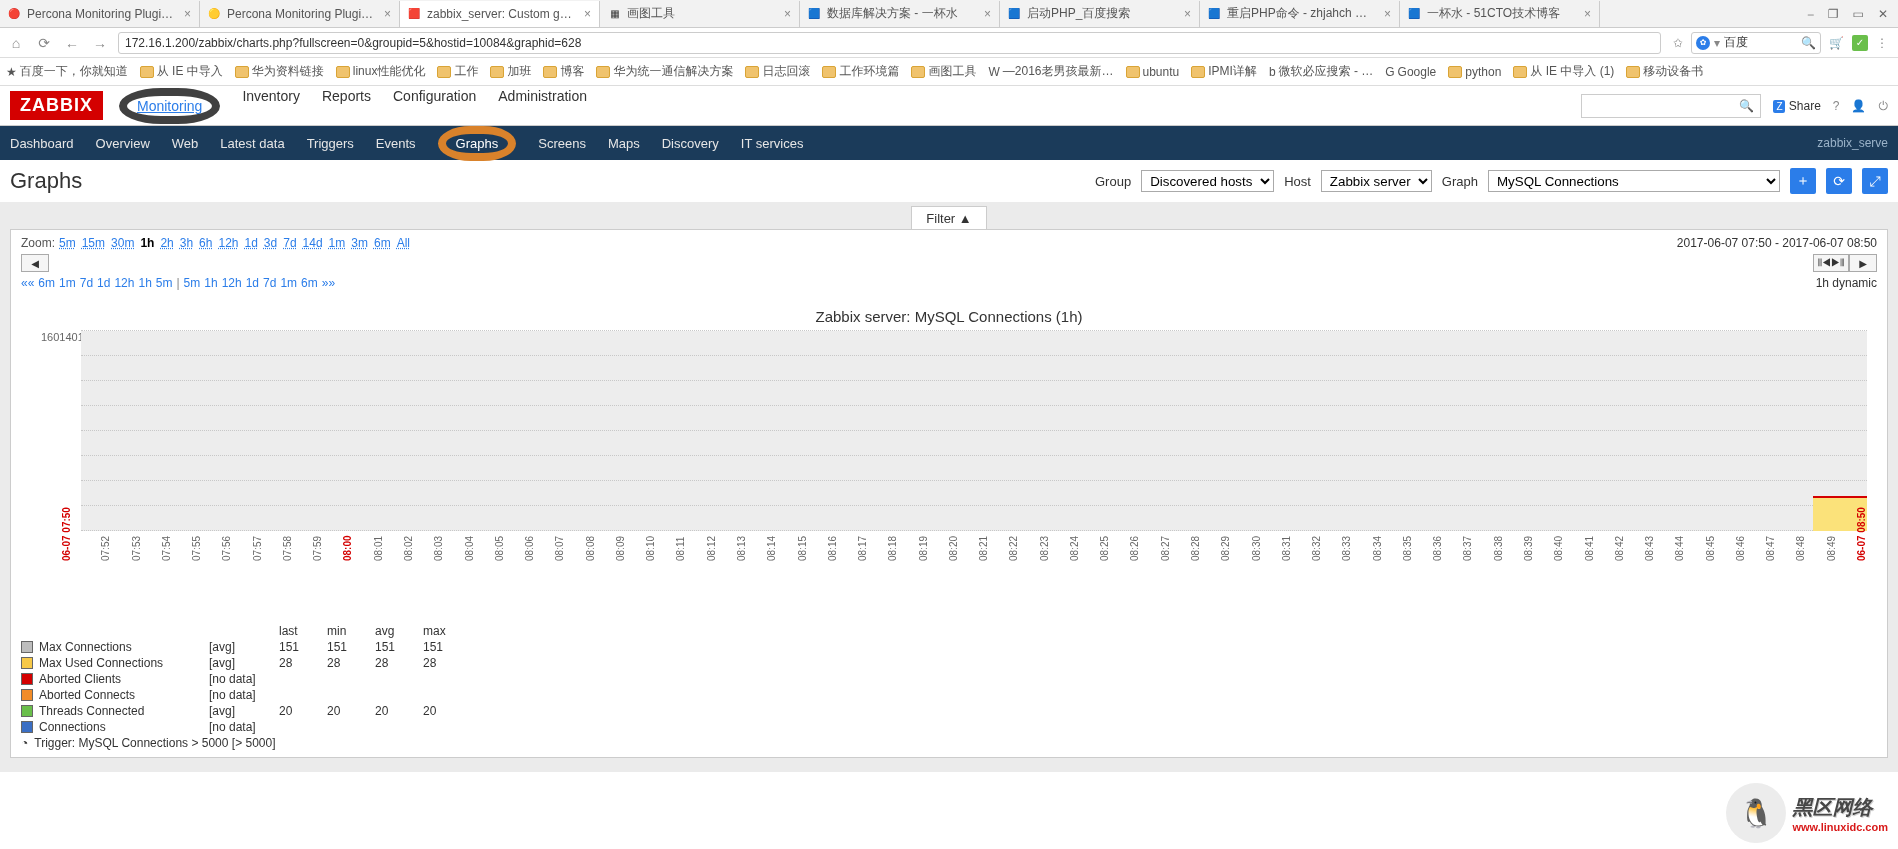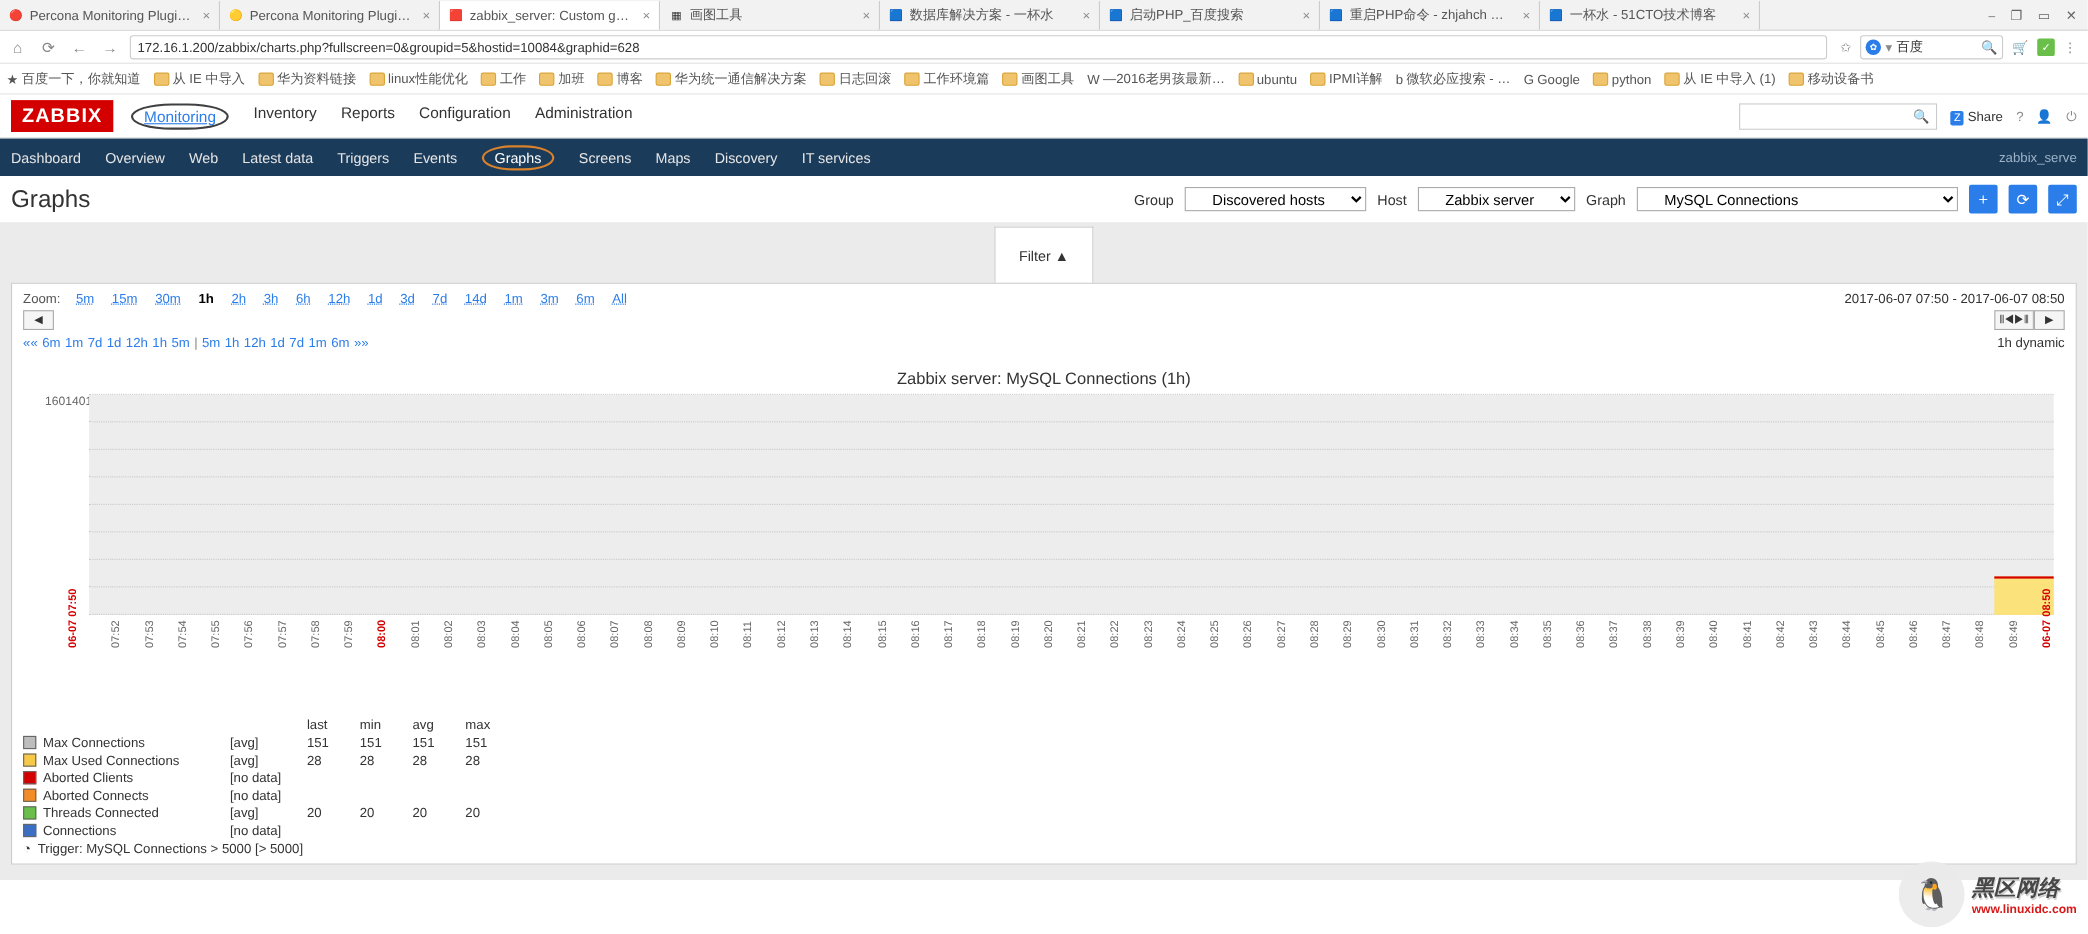--- a/index.html
+++ b/index.html
@@ -21,33 +21,33 @@
 .bookmarks{display:flex;align-items:center;height:28px;background:#fff;border-bottom:1px solid #ddd;padding:0 6px;gap:12px;font-size:12px;color:#555;overflow:hidden;white-space:nowrap}
 .bookmarks .bm{display:flex;align-items:center;gap:3px;cursor:pointer}
 .bm .fd{width:14px;height:12px;background:#f0c36d;border:1px solid #d9a436;border-radius:2px}
 
 .zbx-top{display:flex;align-items:center;height:40px;background:#fff;border-bottom:1px solid #ccc;padding:0 10px}
 .zbx-logo{background:#d40000;color:#fff;font-weight:bold;font-size:18px;padding:4px 10px;letter-spacing:1px;margin-right:16px}
 .zbx-menu{display:flex;gap:22px;font-size:14px;color:#333}
 .zbx-menu span{cursor:pointer}
 .zbx-top-right{margin-left:auto;display:flex;align-items:center;gap:12px}
 .zbx-search{border:1px solid #ccc;height:24px;width:180px;display:flex;align-items:center;justify-content:flex-end;padding:0 6px;color:#888}
-.circle-mark{border:2px solid #404040;border-radius:50%/60%;padding:2px 10px}
+.circle-mark{border:8px solid #404040;border-radius:50%/60%;padding:2px 10px}
 .zbx-sub{display:flex;align-items:center;height:34px;background:#1b3b5a;color:#e6e6e6;padding:0 10px;gap:22px;font-size:13px}
 .zbx-sub span{cursor:pointer}
 .zbx-sub .srv{margin-left:auto;color:#9bb3c9;font-size:12px}
 .page-hdr{display:flex;align-items:center;padding:8px 10px}
 .page-hdr h1{font-size:22px;font-weight:normal}
 .page-hdr .right{margin-left:auto;display:flex;align-items:center;gap:10px;font-size:13px}
-.sel{border:1px solid #aaa;height:22px;padding:0 20px;background:#fff}
+.sel{border:1px solid #aaa;height:22px;padding:0 4px;background:#fff}
 .ibtn{width:26px;height:26px;background:#2b7de9;color:#fff;display:flex;align-items:center;justify-content:center;border-radius:2px;font-size:14px;cursor:pointer}
 .filter-wrap{background:#ebebeb;padding:4px 0}
-.filter-tab{width:90px;margin:0 auto -1px auto;background:#fff;border:1px solid #ccc;border-bottom:none;text-align:center;padding:18px 0;font-size:13px}
+.filter-tab{width:76px;margin:0 auto -1px auto;background:#fff;border:1px solid #ccc;border-bottom:none;text-align:center;padding:4px 0;font-size:13px}
 .graph-box{background:#fff;border:1px solid #ccc;margin:0 10px 10px 10px;padding:6px 10px}
-.zoom-row{display:flex;align-items:center;font-size:12px;color:#555;gap:12px}
+.zoom-row{display:flex;align-items:center;font-size:12px;color:#555;gap:2px}
 .zoom-row a{color:#2b7de9;text-decoration:underline dotted;cursor:pointer;margin:0 2px}
 .zoom-row .cur{font-weight:bold;color:#000;text-decoration:none}
 .zoom-row .rt{margin-left:auto;color:#333}
 .nav-row{display:flex;margin-top:4px}
 .nav-btn{border:1px solid #aaa;background:#f5f5f5;width:28px;height:18px;display:flex;align-items:center;justify-content:center;font-size:10px;cursor:pointer}
 .nav-row .sp{flex:1}
 .shift-row{display:flex;align-items:center;font-size:12px;color:#2b7de9;gap:4px;margin-top:4px}
 .shift-row .rt{margin-left:auto;color:#333}
 
 .chart{margin-top:18px;background:#fff}

